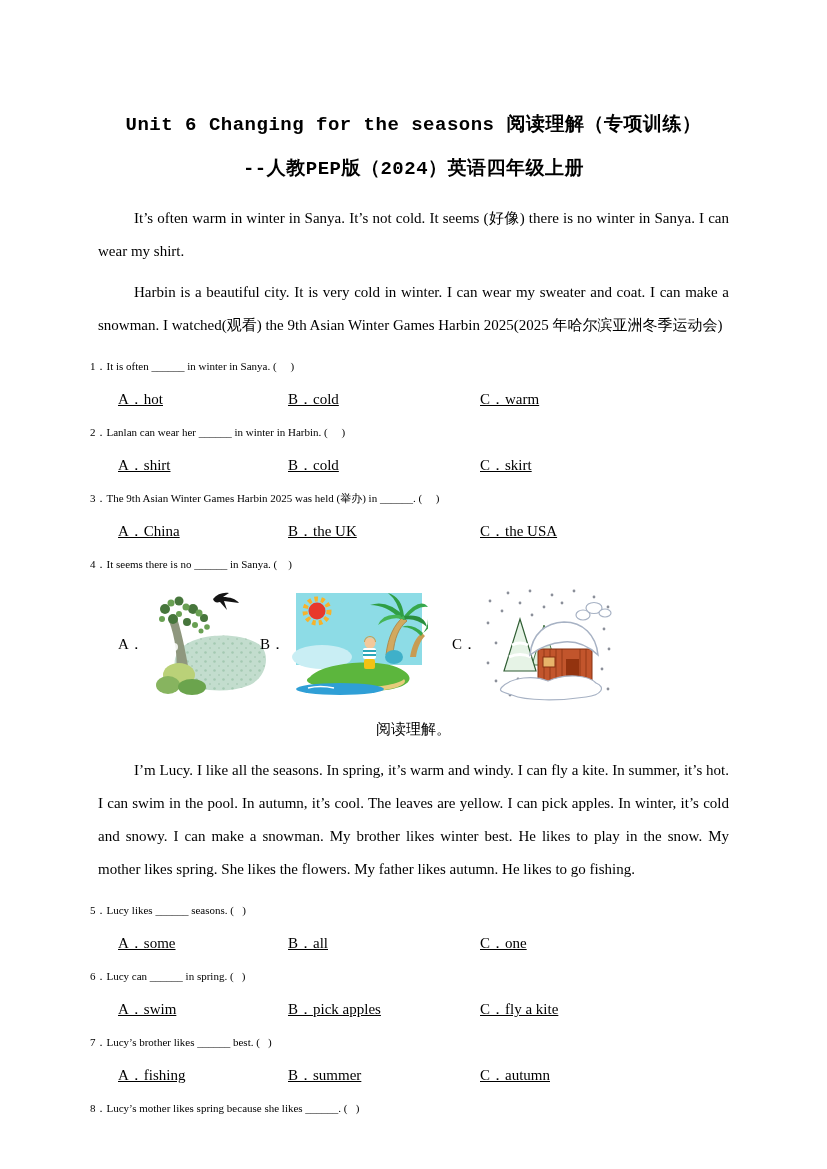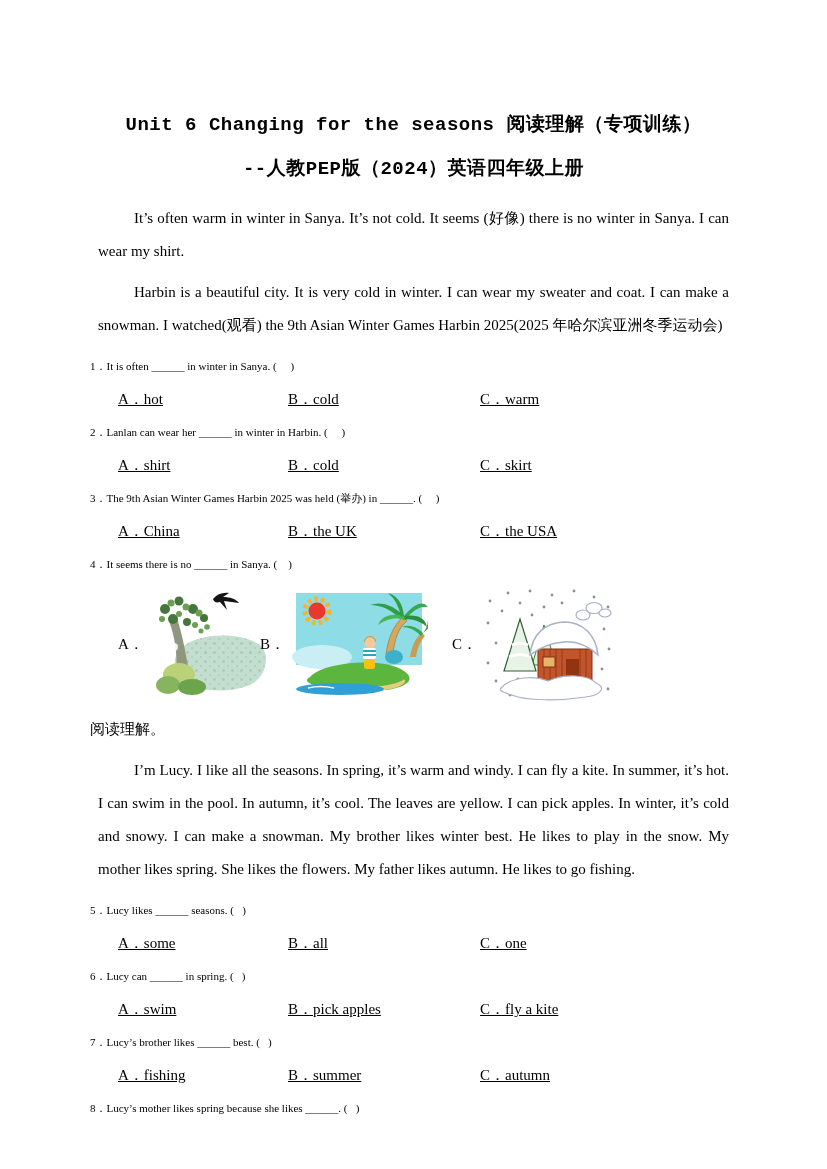--- a/index.html
+++ b/index.html
@@ -19,21 +19,21 @@
   .q { font-size: 11px; line-height: 33px; margin: 0; }
   .opts { display: grid; grid-template-columns: 170px 192px 1fr;
           padding-left: 28px; font-size: 15px; line-height: 33px; }
   .opt { white-space: nowrap; text-decoration: underline; }
   .img-row { display: grid; grid-template-columns: 170px 192px 1fr;
              padding-left: 0px; margin: 4px 0 10px 0; align-items: center; }
   .img-cell { display: flex; align-items: center; gap: 5px; }
   .img-cell .img-label { font-size: 15px; padding-left: 28px; }
   .img-cell:nth-child(2) .img-label, .img-cell:nth-child(3) .img-label { padding-left: 0; }
   .scene { flex: 0 0 auto; display: block; }
-  .sect { font-size: 15px; line-height: 33px; margin: 8px 0 0 0; }
+  .sect { font-size: 15px; line-height: 33px; margin: 8px 0 0 0; text-align: center; }
 </style>
 </head>
 <body>
 
 <div class="page">
 
   <h1 class="title">Unit 6 Changing for the seasons 阅读理解（专项训练）</h1>
   <h1 class="title title2">--人教PEP版（2024）英语四年级上册</h1>
 
   <p class="para">It’s often warm in winter in Sanya. It’s not cold. It seems (好像) there is no winter in Sanya. I can wear my shirt.</p>

